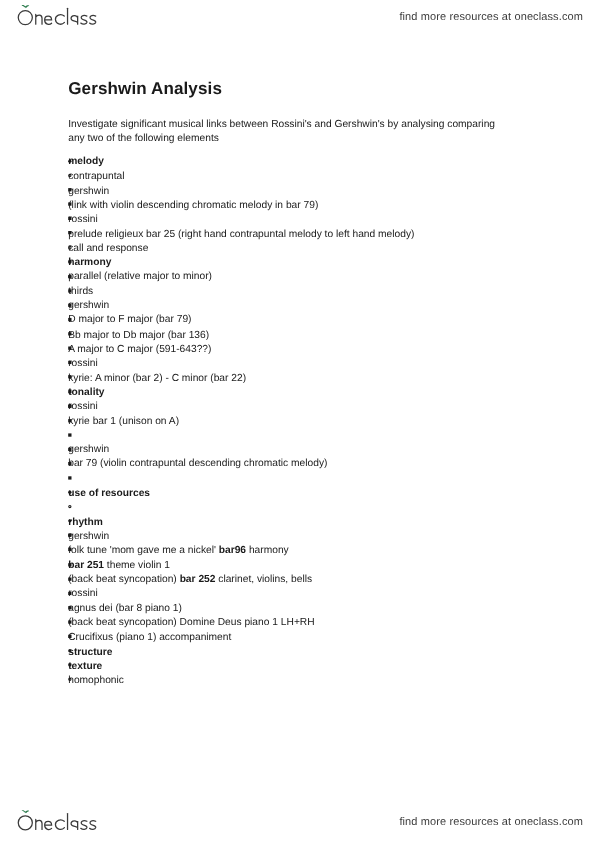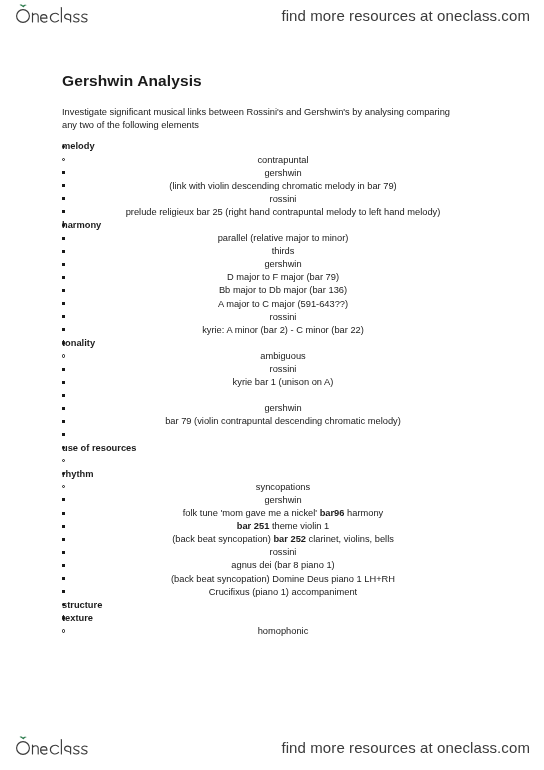--- a/index.html
+++ b/index.html
@@ -41,21 +41,21 @@
   }
   .brand {
     display: flex;
     align-items: flex-end;
     height: 22px;
   }
   .brand-mark {
     display: block;
   }
   .promo-text {
-    font-size: 15px;
+    font-size: 10px;
     color: #3b3b3b;
     letter-spacing: 0.1px;
     white-space: nowrap;
     text-align: right;
   }
 
   
   .doc {
     position: absolute;
     top: 72px;
@@ -84,21 +84,21 @@
     list-style: none;
     margin: 0;
     padding: 0;
   }
   ul.outline li {
     position: relative;
     font-size: 9.3px;
     line-height: 13.1px;
     color: #1a1a1a;
   }
-  .lvl2 { padding-left: 33px; text-align: center; }
+  .lvl2 { padding-left: 33px; }
   .lvl3 { padding-left: 33px; }
   .lvl4 { padding-left: 22px; }
 
   li > .txt {
     display: block;
     padding-left: 0;
   }
   li > .bul {
     position: absolute;
     left: 0;
@@ -187,20 +187,24 @@
                 <span class="txt">rossini</span>
                 <ul class="lvl4">
                   <li>
                     <span class="bul bul-square"></span>
                     <span class="txt">prelude religieux bar 25 (right hand contrapuntal melody to left hand melody)</span>
                   </li>
                 </ul>
               </li>
             </ul>
           </li>
+          <li>
+            <span class="bul bul-circle"></span>
+            <span class="txt">call and response</span>
+          </li>
         </ul>
       </li>
       <li>
         <span class="bul bul-disc"></span>
         <span class="txt bold">harmony</span>
         <ul class="lvl2">
           <li>
             <span class="bul bul-circle"></span>
             <ul class="lvl3">
               <li>
@@ -244,21 +248,20 @@
             </ul>
           </li>
         </ul>
       </li>
       <li>
         <span class="bul bul-disc"></span>
         <span class="txt bold">tonality</span>
         <ul class="lvl2">
           <li>
             <span class="bul bul-circle"></span>
-            <span class="txt">ambiguous</span>
             <ul class="lvl3">
               <li>
                 <span class="bul bul-square"></span>
                 <span class="txt">rossini</span>
                 <ul class="lvl4">
                   <li>
                     <span class="bul bul-square"></span>
                     <span class="txt">kyrie bar 1  (unison on A)</span>
                   </li>
                   <li class="empty-item">
@@ -294,21 +297,20 @@
             <span class="txt">&nbsp;</span>
           </li>
         </ul>
       </li>
       <li>
         <span class="bul bul-disc"></span>
         <span class="txt bold">rhythm</span>
         <ul class="lvl2">
           <li>
             <span class="bul bul-circle"></span>
-            <span class="txt">syncopations</span>
             <ul class="lvl3">
               <li>
                 <span class="bul bul-square"></span>
                 <span class="txt">gershwin</span>
                 <ul class="lvl4">
                   <li>
                     <span class="bul bul-square"></span>
                     <span class="txt"><span>folk tune 'mom gave me a nickel' </span><span class="bold">bar96</span><span> harmony</span></span>
                   </li>
                   <li>

